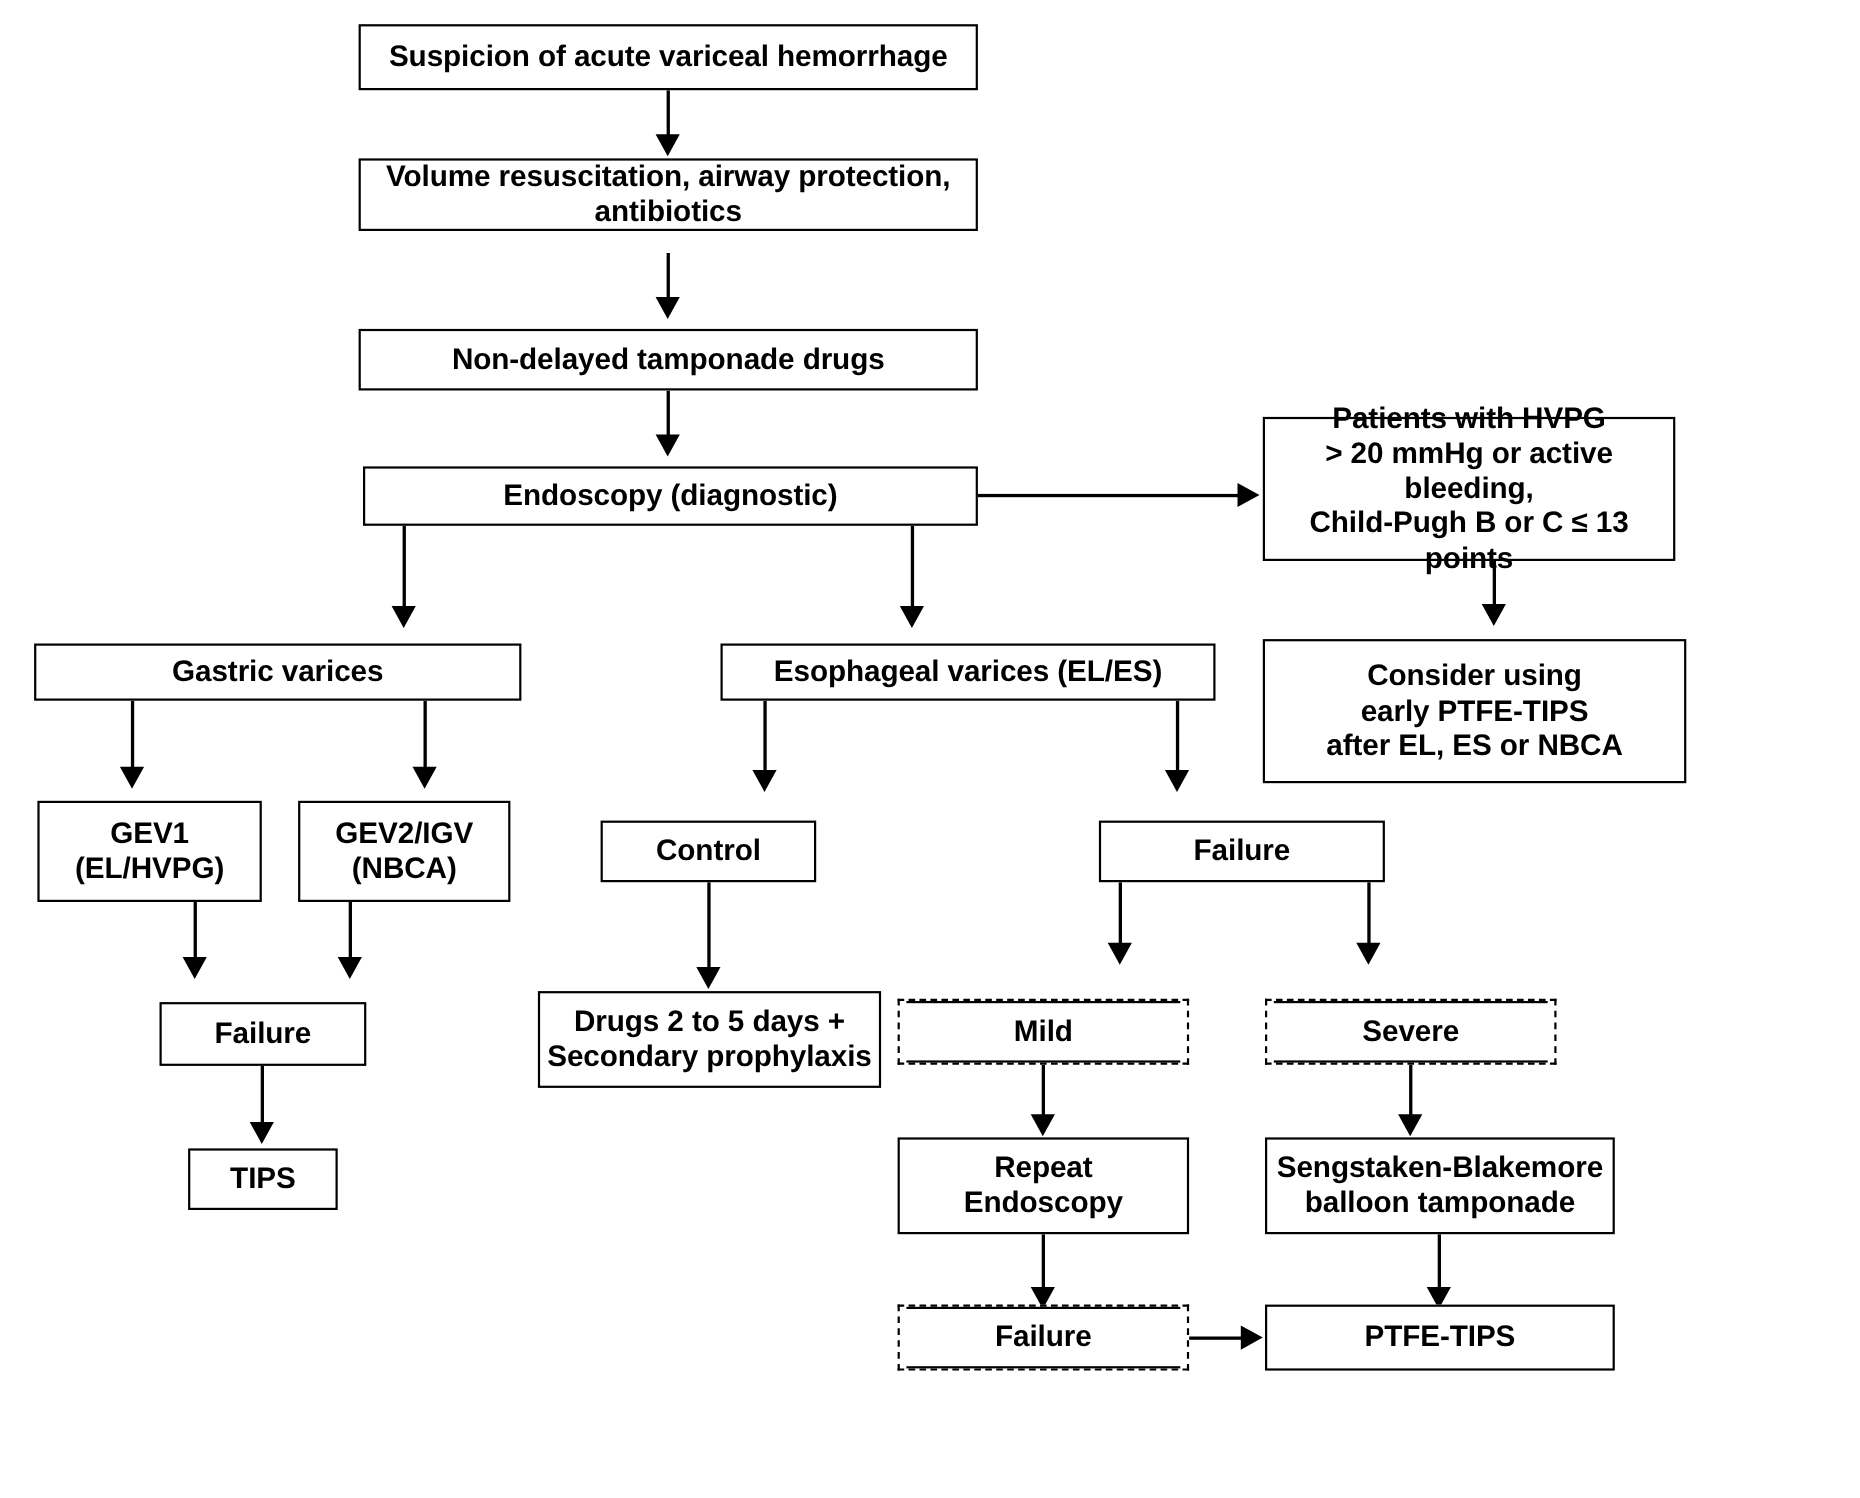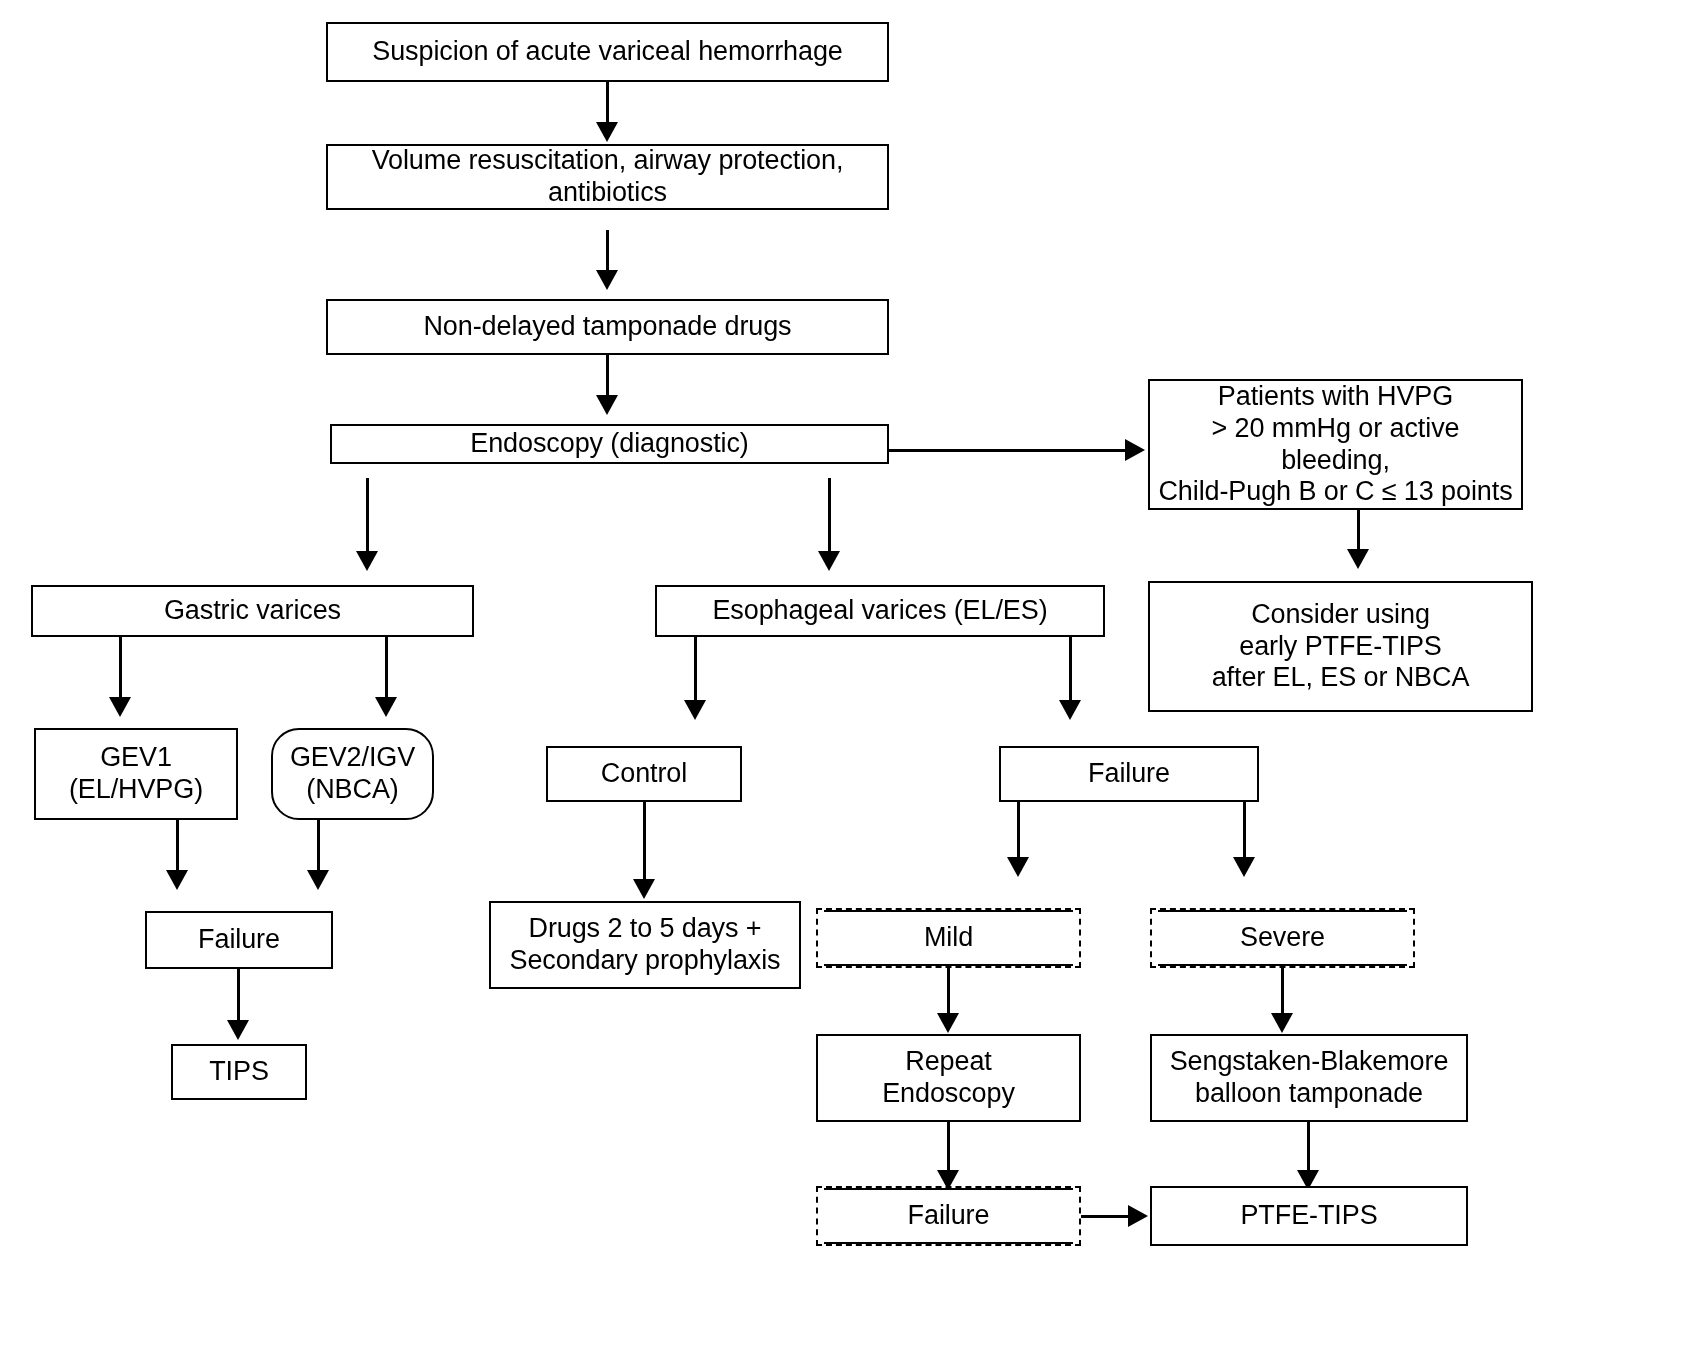--- a/index.html
+++ b/index.html
@@ -26,20 +26,21 @@
     display: flex;
     align-items: center;
     justify-content: center;
     text-align: center;
     font-size: 27px;
     line-height: 1.18;
     letter-spacing: -0.1px;
     white-space: pre-line;
     padding: 6px 6px;
     z-index: 3;
+    font-weight: bold;
   }
   .node.dashed {
     border: 2.5px dashed #000000;
   }
   
   .node.dashed::before,
   .node.dashed::after {
     content: "";
     position: absolute;
     left: 6px;
@@ -91,21 +92,21 @@
 antibiotics</div>
 
   <div class="line vline" style="left:606px; top:230px; height:48px;"></div>
   <div class="arrow-down" style="left:596px; top:270px;"></div>
 
   <div class="node" style="left:326px; top:299px; width:563px; height:56px;">Non-delayed tamponade drugs</div>
 
   <div class="line vline" style="left:606px; top:355px; height:48px;"></div>
   <div class="arrow-down" style="left:596px; top:395px;"></div>
 
-  <div class="node" style="left:330px; top:424px; width:559px; height:40px;">Endoscopy (diagnostic)</div>
+  <div class="node" style="left:330px; top:424px; width:559px; height:54px;">Endoscopy (diagnostic)</div>
 
   <div class="line hline" style="left:889px; top:449px; width:237px;"></div>
   <div class="arrow-right" style="left:1125px; top:439px;"></div>
 
   <div class="node" style="left:1148px; top:379px; width:375px; height:131px;">Patients with HVPG
 &gt; 20 mmHg or active bleeding,
 Child-Pugh B or C ≤ 13 points</div>
 
   <div class="line vline" style="left:1357px; top:510px; height:47px;"></div>
   <div class="arrow-down" style="left:1347px; top:549px;"></div>
@@ -124,21 +125,21 @@
 
   <div class="line vline" style="left:119px; top:637px; height:67px;"></div>
   <div class="arrow-down" style="left:109px; top:697px;"></div>
 
   <div class="line vline" style="left:385px; top:637px; height:67px;"></div>
   <div class="arrow-down" style="left:375px; top:697px;"></div>
 
   <div class="node" style="left:34px; top:728px; width:204px; height:92px;">GEV1
 (EL/HVPG)</div>
 
-  <div class="node" style="left:271px; top:728px; width:163px; height:92px;border-radius:28px;">GEV2/IGV
+  <div class="node" style="left:271px; top:728px; width:193px; height:92px;">GEV2/IGV
 (NBCA)</div>
 
   <div class="line vline" style="left:176px; top:820px; height:57px;"></div>
   <div class="arrow-down" style="left:166px; top:870px;"></div>
 
   <div class="line vline" style="left:317px; top:820px; height:57px;"></div>
   <div class="arrow-down" style="left:307px; top:870px;"></div>
 
   <div class="node" style="left:145px; top:911px; width:188px; height:58px;">Failure</div>
 

